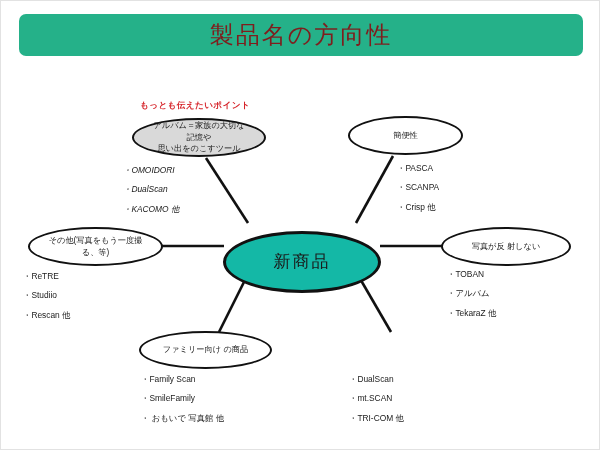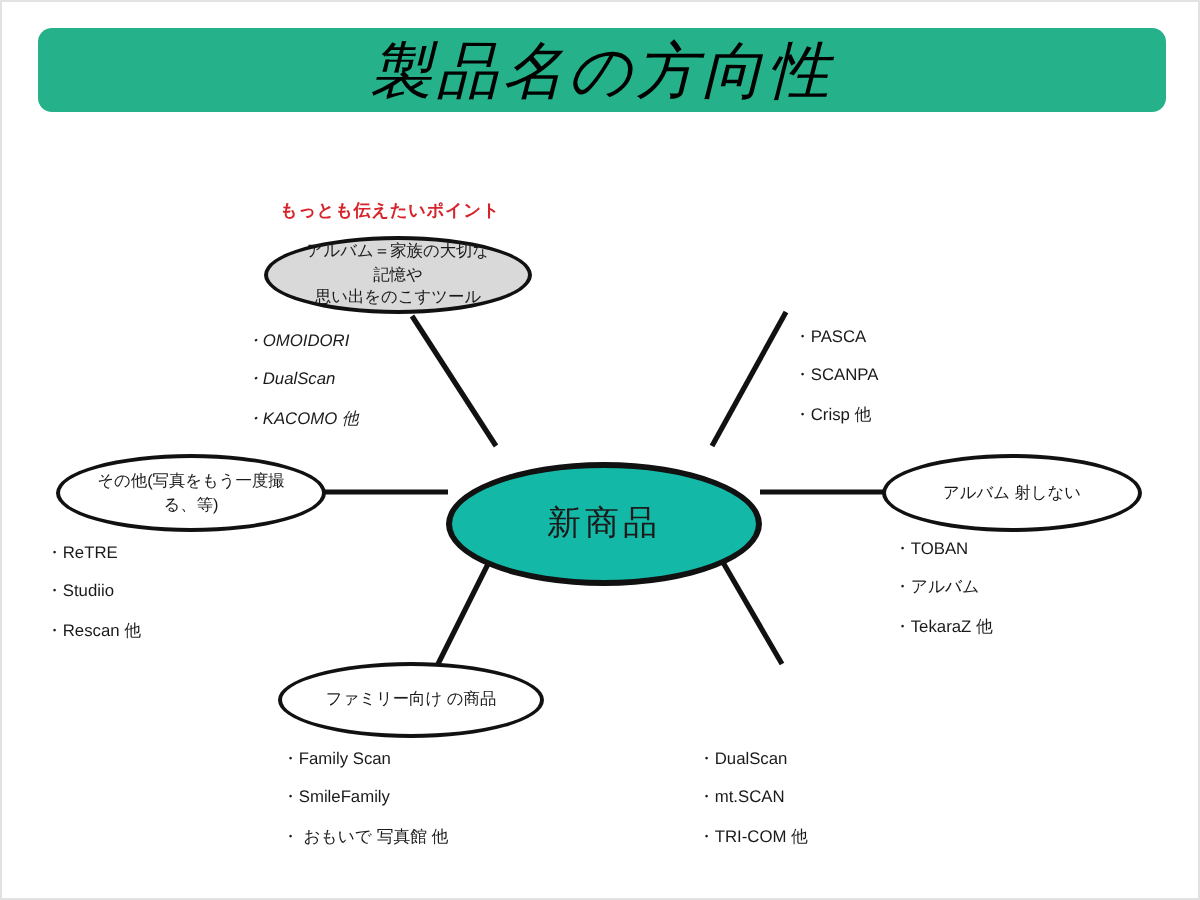--- a/index.html
+++ b/index.html
@@ -25,26 +25,25 @@
     top: 13px;
     width: 564px;
     height: 42px;
     background: #25b189;
     border-radius: 7px;
     display: flex;
     align-items: center;
     justify-content: center;
   }
   #header-title {
-    color: #000000;
-    font-size: 31px;
+    color: #7f1d1d;
+    font-size: 24px;
     letter-spacing: 2px;
     font-weight: 400;
     line-height: 1;
-    font-style: italic;
   }
   
   #lines {
     position: absolute;
     left: 0; top: 0;
     width: 600px;
     height: 450px;
   }
   
   .node {
@@ -175,27 +174,30 @@
 
   <div id="node-center" class="node">
     <div class="node-label">新商品</div>
   </div>
 
   <div id="node-point" class="node">
     <div class="node-label">アルバム＝家族の大切な記憶や
 思い出をのこすツール</div>
   </div>
 
+  <div id="node-convenience" class="node">
+    <div class="node-label">簡便性</div>
+  </div>
 
   <div id="node-other" class="node">
     <div class="node-label">その他(写真をもう一度撮る、等)</div>
   </div>
 
   <div id="node-noreflect" class="node">
-    <div class="node-label">アルバム 射しない</div>
+    <div class="node-label">写真が反 射しない</div>
   </div>
 
   <div id="node-family" class="node">
     <div class="node-label">ファミリー向け の商品</div>
   </div>
 
 
   <div id="bullets-point" class="bullets">
     <div class="bullet-item">・OMOIDORI</div>
     <div class="bullet-item">・DualScan</div>

